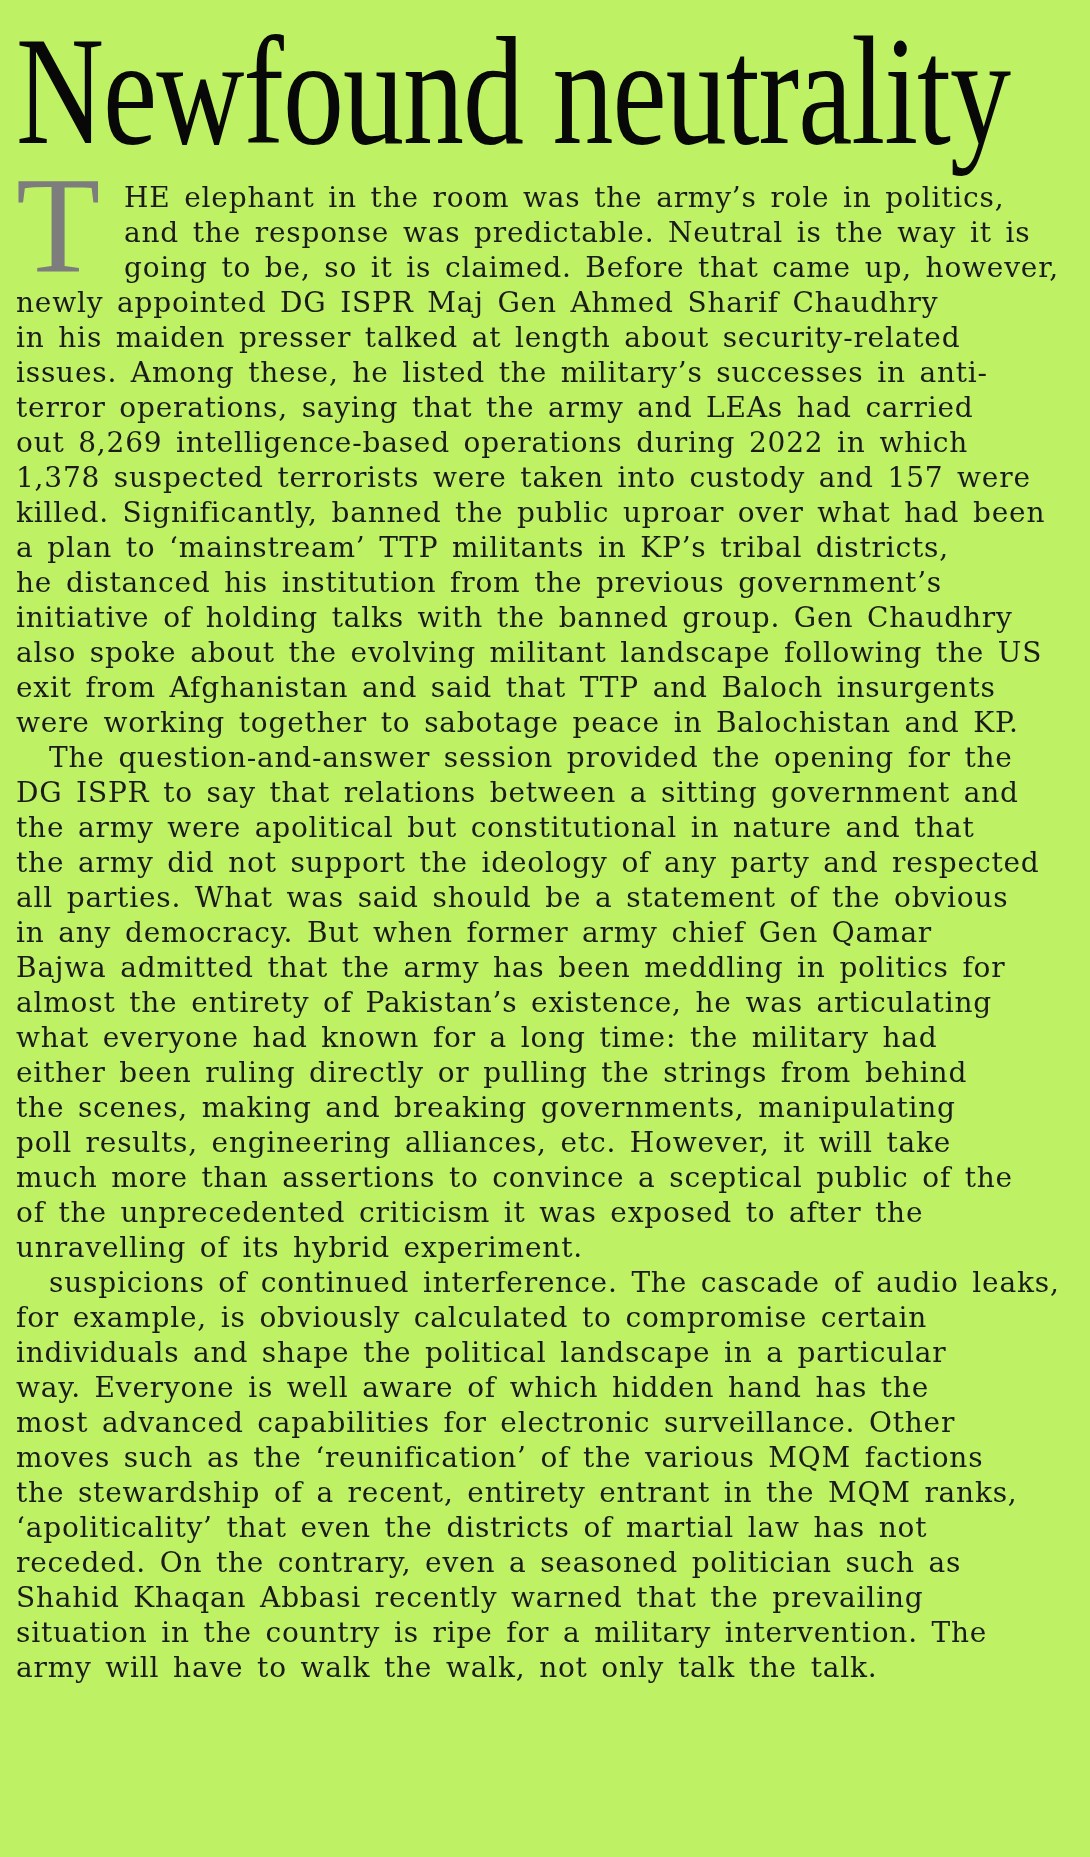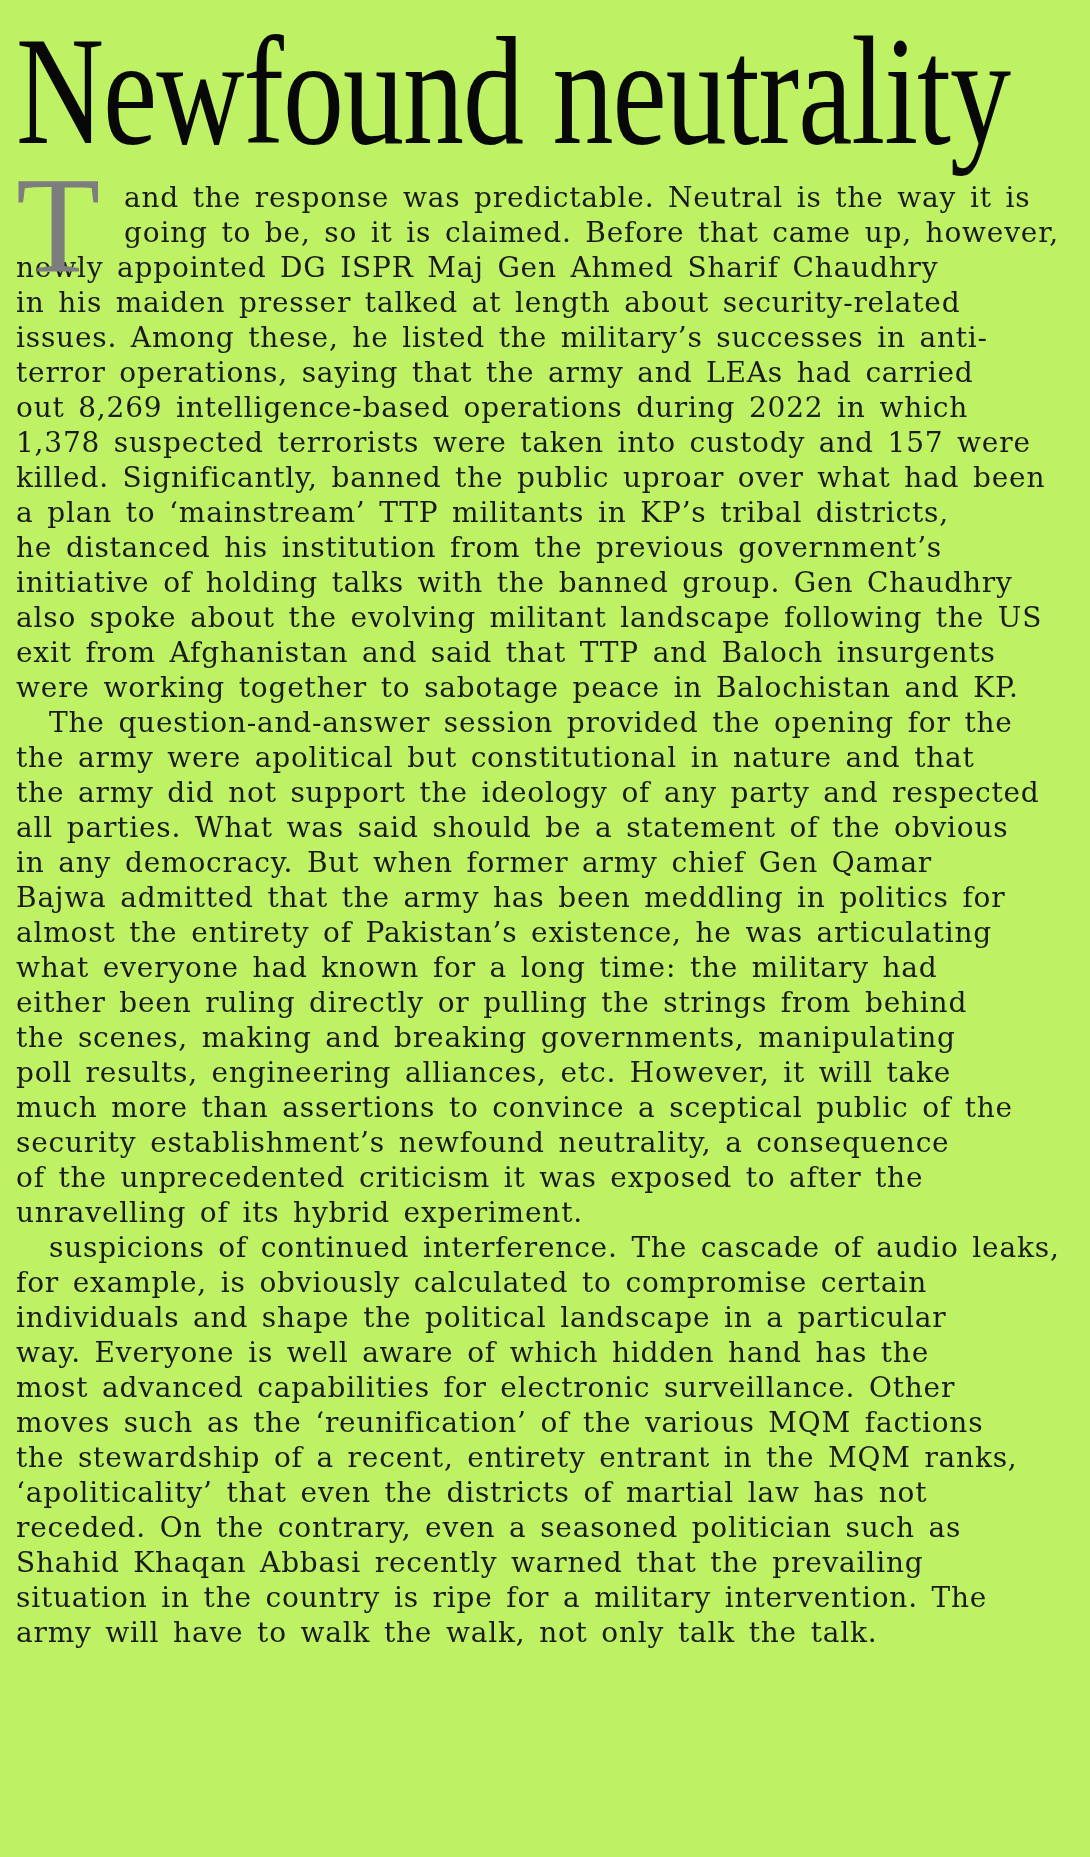--- a/index.html
+++ b/index.html
@@ -62,20 +62,21 @@
 <body>
 
 <div class="page">
   <h1 class="headline">Newfound neutrality</h1>
 
   <div class="body-text">
 
     <div class="para para-first">
       <span class="dropcap">T</span>
       <div class="dropcap-lines">
+          <div class="line">HE elephant in the room was the army’s role in politics,</div>
           <div class="line">and the response was predictable. Neutral is the way it is</div>
           <div class="line">going to be, so it is claimed. Before that came up, however,</div>
         </div>
       <div class="full-lines">
           <div class="line">newly appointed DG ISPR Maj Gen Ahmed Sharif Chaudhry</div>
           <div class="line">in his maiden presser talked at length about security-related</div>
           <div class="line">issues. Among these, he listed the military’s successes in anti-</div>
           <div class="line">terror operations, saying that the army and LEAs had carried</div>
           <div class="line">out 8,269 intelligence-based operations during 2022 in which</div>
           <div class="line">1,378 suspected terrorists were taken into custody and 157 were</div>
@@ -84,32 +85,32 @@
           <div class="line">he distanced his institution from the previous government’s</div>
           <div class="line">initiative of holding talks with the banned group. Gen Chaudhry</div>
           <div class="line">also spoke about the evolving militant landscape following the US</div>
           <div class="line">exit from Afghanistan and said that TTP and Baloch insurgents</div>
           <div class="line">were working together to sabotage peace in Balochistan and KP.</div>
         </div>
     </div>
 
     <div class="para para-indented">
         <div class="line">The question-and-answer session provided the opening for the</div>
+        <div class="line">DG ISPR to say that relations between a sitting government and</div>
         <div class="line">the army were apolitical but constitutional in nature and that</div>
         <div class="line">the army did not support the ideology of any party and respected</div>
         <div class="line">all parties. What was said should be a statement of the obvious</div>
         <div class="line">in any democracy. But when former army chief Gen Qamar</div>
         <div class="line">Bajwa admitted that the army has been meddling in politics for</div>
         <div class="line">almost the entirety of Pakistan’s existence, he was articulating</div>
         <div class="line">what everyone had known for a long time: the military had</div>
         <div class="line">either been ruling directly or pulling the strings from behind</div>
         <div class="line">the scenes, making and breaking governments, manipulating</div>
         <div class="line">poll results, engineering alliances, etc. However, it will take</div>
         <div class="line">much more than assertions to convince a sceptical public of the</div>
-        <div class="line">security establishment’s newfound neutrality, a consequence</div>
         <div class="line">of the unprecedented criticism it was exposed to after the</div>
         <div class="line">unravelling of its hybrid experiment.</div>
       </div>
 
     <div class="para para-indented">
         <div class="line">suspicions of continued interference. The cascade of audio leaks,</div>
         <div class="line">for example, is obviously calculated to compromise certain</div>
         <div class="line">individuals and shape the political landscape in a particular</div>
         <div class="line">way. Everyone is well aware of which hidden hand has the</div>
         <div class="line">most advanced capabilities for electronic surveillance. Other</div>

